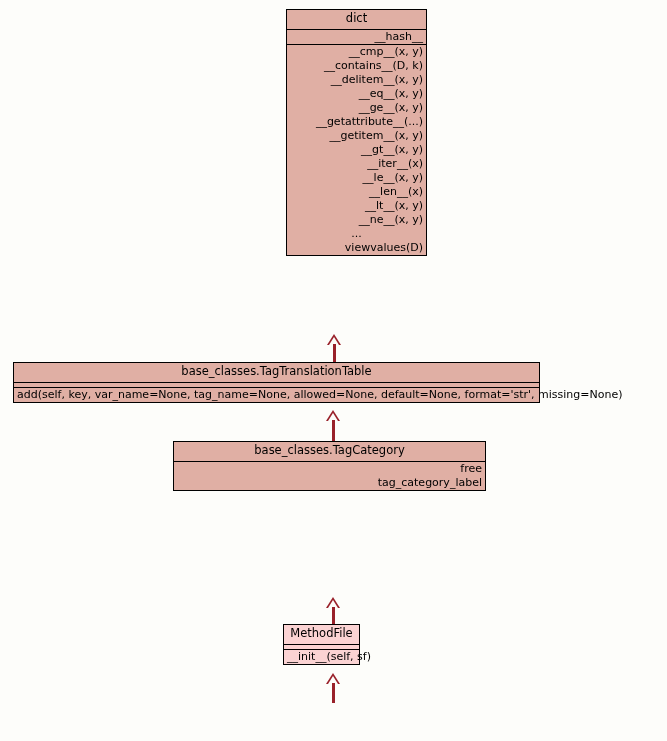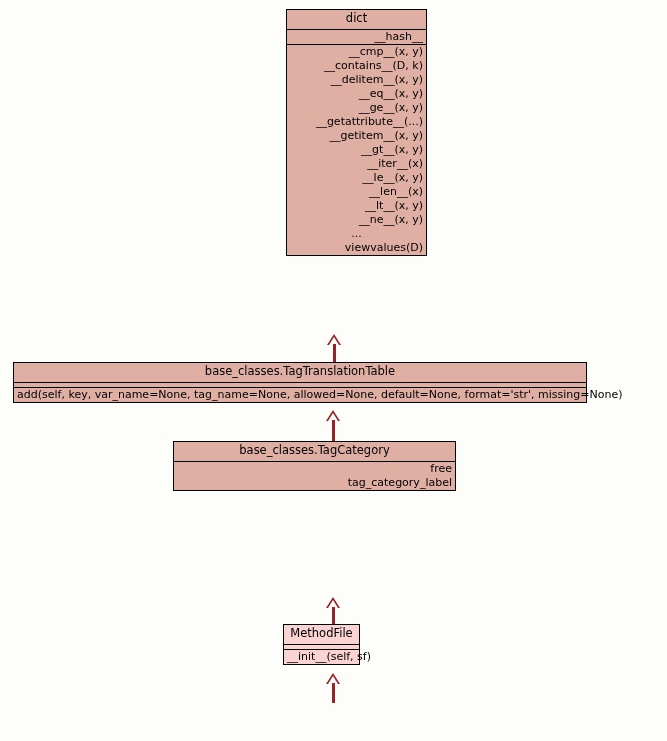--- a/index.html
+++ b/index.html
@@ -118,36 +118,36 @@
       <div class="member ellipsis">...</div>
       <div class="member">viewvalues(D)</div>
     </div>
   </div>
 
   <div class="edge">
     <div class="edge-arrow" style="left:327px; top:334px;"></div>
     <div class="edge-line" style="left:332.5px; top:344px; height:19px;"></div>
   </div>
 
-  <div class="uml-class" id="box-tagtranslationtable" style="left:13px; top:362px; width:574px;">
+  <div class="uml-class" id="box-tagtranslationtable" style="left:13px; top:362px; width:527px;">
     <div class="compartment">
       <div class="class-title">base_classes.TagTranslationTable</div>
     </div>
     <div class="compartment empty"></div>
     <div class="compartment">
       <div class="member">add(self, key, var_name=None, tag_name=None, allowed=None, default=None, format='str', missing=None)</div>
     </div>
   </div>
 
   <div class="edge">
     <div class="edge-arrow" style="left:326px; top:410px;"></div>
     <div class="edge-line" style="left:331.5px; top:420px; height:21px;"></div>
   </div>
 
-  <div class="uml-class" id="box-tagcategory" style="left:173px; top:441px; width:283px;">
+  <div class="uml-class" id="box-tagcategory" style="left:173px; top:441px; width:313px;">
     <div class="compartment">
       <div class="class-title">base_classes.TagCategory</div>
     </div>
     <div class="compartment">
       <div class="member">free</div>
       <div class="member">tag_category_label</div>
     </div>
   </div>
 
   <div class="edge">

